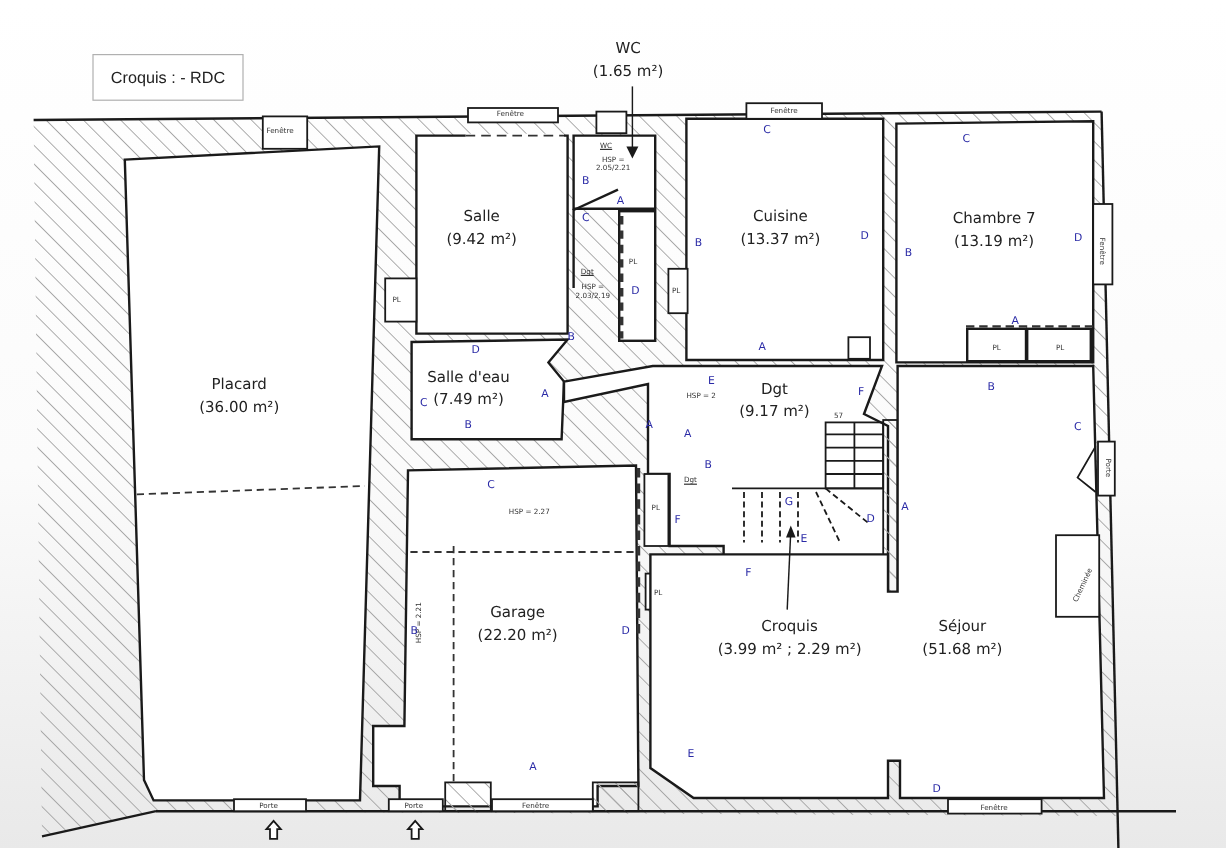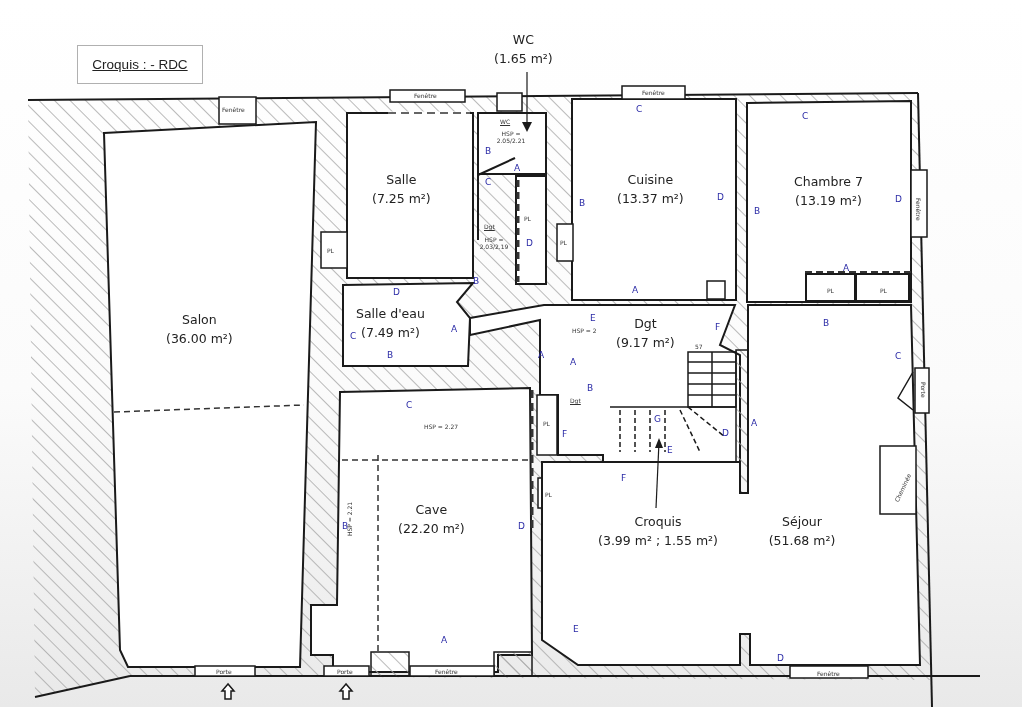--- a/index.html
+++ b/index.html
@@ -6,21 +6,21 @@
   body {
     width:1022px; height:707px; overflow:hidden; position:relative;
     background: linear-gradient(180deg, #ffffff 0%, #fbfbfb 55%, #e9e9e9 100%);
     font-family: "DejaVu Sans", sans-serif;
   }
   #plan { position:absolute; left:0; top:0; width:1022px; height:707px; }
   .title-box {
     position:absolute; left:77px; top:45px; width:124px; height:37px;
     border:1px solid #b0b0b0; background:#fff;
     font-family:"Liberation Sans", sans-serif; font-size:13.5px; color:#222;
-    display:flex; align-items:center; justify-content:center;text-decoration:underline;
+    display:flex; align-items:center; justify-content:center;
   }
   .lbl {
     position:absolute; text-align:center; color:#222;
     font-family:"DejaVu Sans", sans-serif; font-size:12.5px; line-height:19px;
     white-space:nowrap;
   }
   .lbl.boxed { background:#fff; padding:3px 6px; }
   .lbl .area { display:block; }
   .letter {
     position:absolute; color:#2a2aa6; font-family:"DejaVu Sans", sans-serif;
@@ -126,49 +126,49 @@
 </svg>
 
 <div class="title-box">Croquis : - RDC</div>
 
 <div class="lbl" style="left:494px;top:30px;">
   <span>WC</span>
   <span class="area">(1.65 m²)</span>
 </div>
 <div class="lbl" style="left:372px;top:170px;">
   <span>Salle</span>
-  <span class="area">(7.25 m²)</span>
+  <span class="area">(9.42 m²)</span>
 </div>
 <div class="lbl" style="left:617px;top:170px;">
   <span>Cuisine</span>
   <span class="area">(13.37 m²)</span>
 </div>
 <div class="lbl" style="left:794px;top:172px;">
   <span>Chambre 7</span>
   <span class="area">(13.19 m²)</span>
 </div>
 <div class="lbl" style="left:166px;top:310px;">
-  <span>Salon</span>
+  <span>Placard</span>
   <span class="area">(36.00 m²)</span>
 </div>
 <div class="lbl" style="left:356px;top:304px;">
   <span>Salle d'eau</span>
   <span class="area">(7.49 m²)</span>
 </div>
 <div class="lbl" style="left:616px;top:314px;">
   <span>Dgt</span>
   <span class="area">(9.17 m²)</span>
 </div>
 <div class="lbl boxed" style="left:392px;top:497px;">
-  <span>Cave</span>
+  <span>Garage</span>
   <span class="area">(22.20 m²)</span>
 </div>
 <div class="lbl boxed" style="left:576px;top:509px;width:152px;">
   <span>Croquis</span>
-  <span class="area">(3.99 m² ; 1.55 m²)</span>
+  <span class="area">(3.99 m² ; 2.29 m²)</span>
 </div>
 <div class="lbl boxed" style="left:752px;top:509px;width:88px;">
   <span>Séjour</span>
   <span class="area">(51.68 m²)</span>
 </div>
 
 <div class="tiny" style="left:500px;top:118px;text-decoration:underline;">WC</div>
 <div class="tiny" style="left:492px;top:130px;width:38px;white-space:normal;text-align:center;">HSP = 2.05/2.21</div>
 <div class="tiny" style="left:484px;top:223px;text-decoration:underline;">Dgt</div>
 <div class="tiny" style="left:474px;top:236px;width:40px;white-space:normal;text-align:center;">HSP = 2.03/2.19</div>

